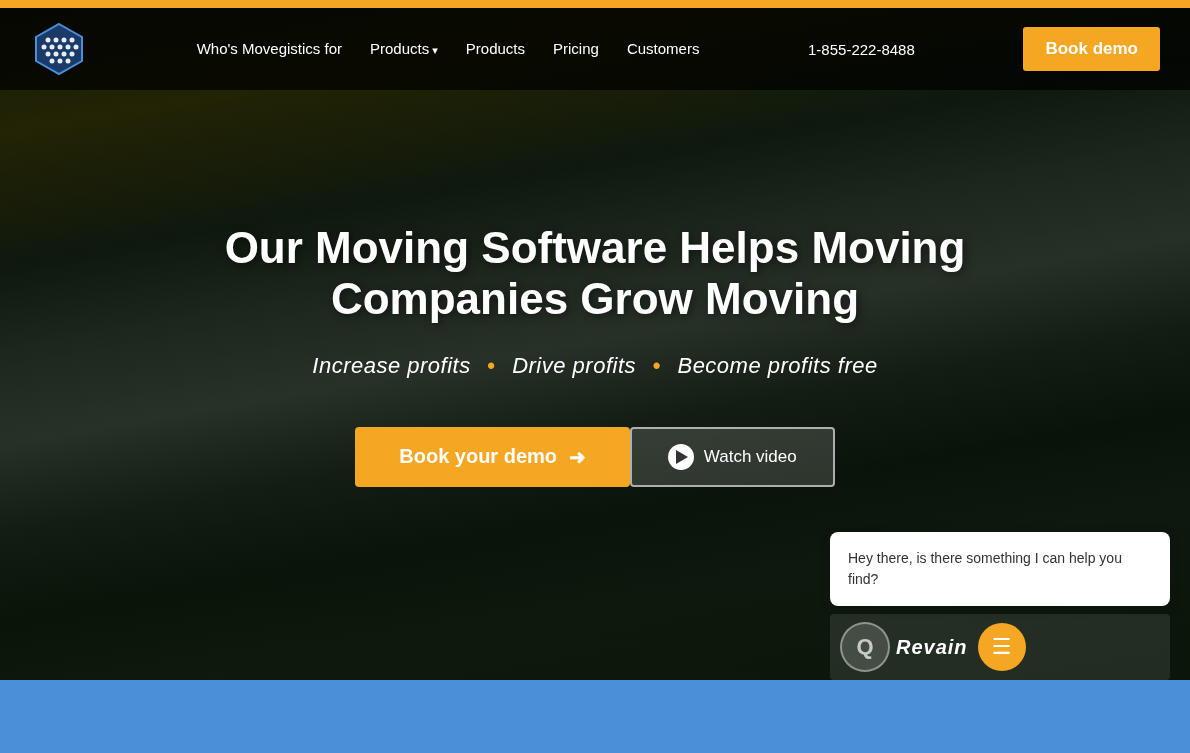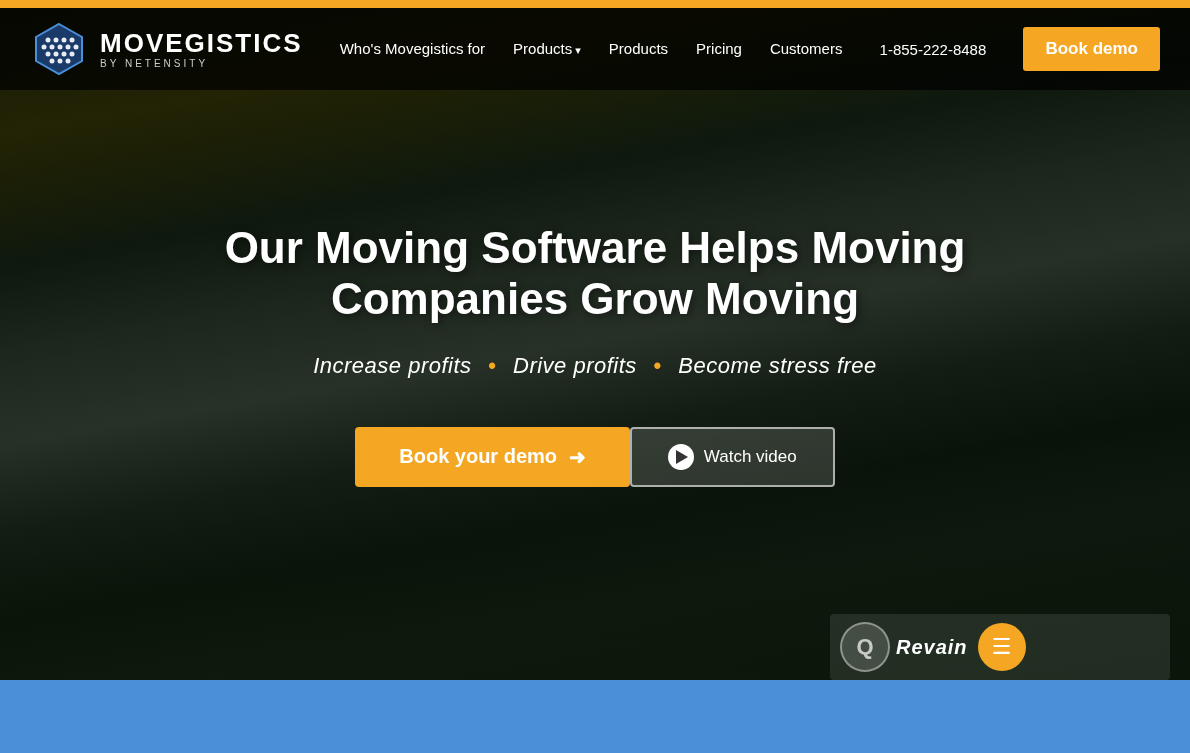--- a/index.html
+++ b/index.html
@@ -335,21 +335,21 @@
   <div class="hero-content">
     <h1 class="hero-title">
       <span>Our Moving Software Helps Moving</span><br>
       <span>Companies Grow Moving</span>
     </h1>
     <p class="hero-subtitle">
       <span>Increase profits</span>
       <span class="dot">•</span>
       <span>Drive profits</span>
       <span class="dot">•</span>
-      <span>Become stress free</span>
+      <span>Become profits free</span>
     </p>
     <div class="hero-buttons">
       <button class="book-demo-hero">
         <span>Book your demo</span>
         <span class="arrow-icon">➜</span>
       </button>
       <button class="watch-video-btn">
         <span class="play-icon">
           <span class="play-triangle"></span>
         </span>
@@ -377,24 +377,20 @@
         <circle cx="46" cy="27" r="2.5" fill="#fff" opacity="0.9"></circle>
         <circle cx="18" cy="34" r="2.5" fill="#fff" opacity="0.9"></circle>
         <circle cx="26" cy="34" r="2.5" fill="#fff" opacity="0.9"></circle>
         <circle cx="34" cy="34" r="2.5" fill="#fff" opacity="0.9"></circle>
         <circle cx="42" cy="34" r="2.5" fill="#fff" opacity="0.9"></circle>
         <circle cx="22" cy="41" r="2.5" fill="#fff" opacity="0.9"></circle>
         <circle cx="30" cy="41" r="2.5" fill="#fff" opacity="0.9"></circle>
         <circle cx="38" cy="41" r="2.5" fill="#fff" opacity="0.9"></circle>
       </svg>
     </div>
-    <div class="logo-text-wrap">
-      <span class="logo-main">MOVEGISTICS</span>
-      <span class="logo-sub">BY NETENSITY</span>
-    </div>
   </div>
 
   <ul class="nav-links">
     <li>
       <a href="#">Who's Movegistics for</a>
     </li>
     <li>
       <a href="#" class="has-arrow">Products</a>
     </li>
     <li>
@@ -411,20 +407,23 @@
   <span class="nav-phone">1-855-222-8488</span>
 
   <button class="book-demo-btn">
     <span>Book demo</span>
   </button>
 </nav>
 
 <div class="bottom-section"></div>
 
 <div class="chat-widget">
+  <div class="chat-bubble">
+    <span>Hey there, is there something I can help you find?</span>
+  </div>
   <div class="chat-footer">
     <div class="revain-logo">
       <div class="revain-circle">
         <span class="revain-q">Q</span>
       </div>
       <span class="revain-text">Revain</span>
     </div>
     <button class="chat-btn">
       <span class="chat-btn-icon">☰</span>
     </button>

